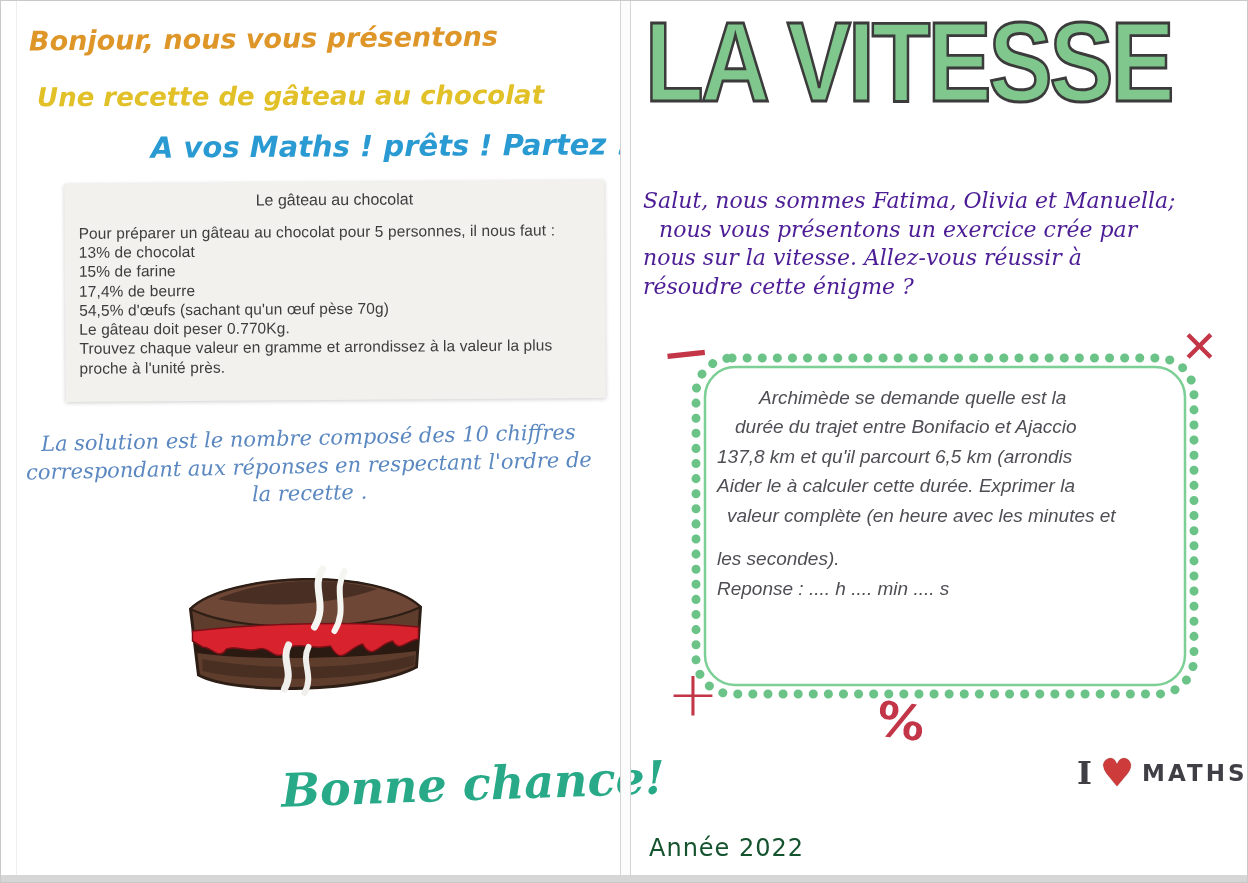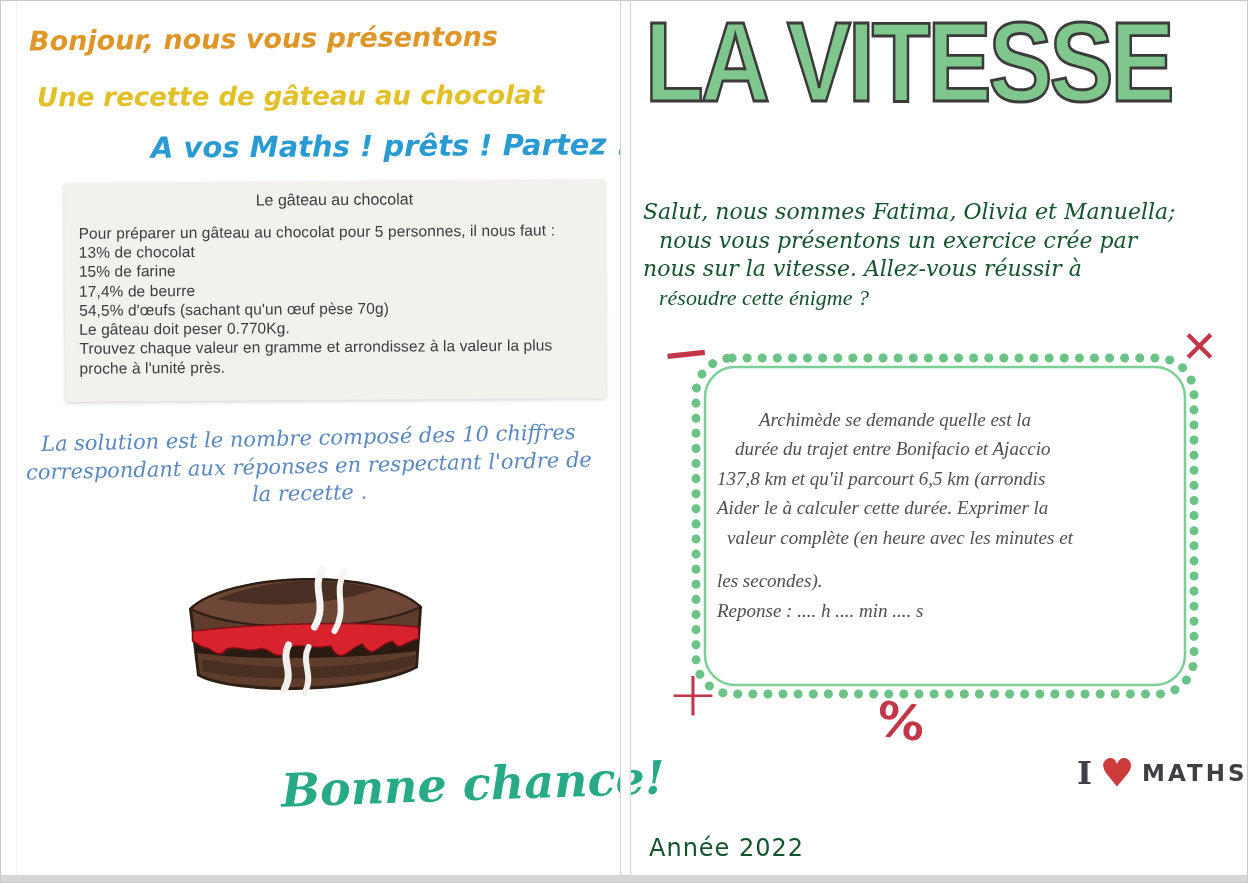--- a/index.html
+++ b/index.html
@@ -37,35 +37,35 @@
   .sig-green{color:#35ad4e;}
   .sig-yellow{color:#ece41e;}
 
   .goodluck{position:absolute;left:280px;top:756px;font-size:46px;color:#28a987;font-style:italic;
             font-weight:bold;font-family:"DejaVu Serif",serif;transform:rotate(-2deg);white-space:nowrap;}
 
   
   .vtitle{position:absolute;left:16px;top:-4px;font-weight:bold;font-size:96px;letter-spacing:-3px;
           color:#80c78d;-webkit-text-stroke:2.5px #3b3b3b;transform:scaleY(1.18);transform-origin:top left;
           white-space:nowrap;font-family:"Liberation Sans",sans-serif;}
-  .intro{position:absolute;left:14px;top:197px;color:#14532d;font-size:22px;font-style:italic;
+  .intro{position:absolute;left:14px;top:186px;color:#4c1d95;font-size:22px;font-style:italic;
          font-family:"DejaVu Serif",serif;line-height:1.3;white-space:nowrap;}
   .intro .i1{margin-left:16px;}
-  .intro .i3{margin-left:16px;font-family:Liberation Serif, serif;}
+  .intro .i3{margin-left:0;}
 
   .mark{position:absolute;color:#c23648;font-family:"DejaVu Sans",sans-serif;line-height:1;}
   .minus{left:36px;top:330px;font-size:42px;font-weight:bold;transform:rotate(-6deg);}
   .xmark{left:552px;top:324px;font-size:44px;font-weight:300;}
   .plus{left:38px;top:662px;font-size:62px;font-weight:200;}
   .pct{left:248px;top:696px;font-size:48px;font-weight:bold;transform:rotate(8deg);}
 
   .exbox{position:absolute;left:58px;top:348px;width:516px;height:354px;}
   .scallop{position:absolute;left:0;top:0;}
   .exlines{position:absolute;left:30px;top:34px;right:24px;font-size:19px;font-style:italic;
-           font-family:Liberation Serif, serif;color:#4e4e55;line-height:1.55;white-space:nowrap;margin-top:22px;}
+           font-family:Liberation Sans, sans-serif;color:#4e4e55;line-height:1.55;white-space:nowrap;}
   .exl0{padding-left:42px;}
   .exl1{padding-left:18px;}
   .exl6{padding-left:10px;}
   .exl7{margin-top:14px;}
 
   .iheart{position:absolute;left:448px;top:750px;color:#3f3f45;font-family:"DejaVu Sans",sans-serif;}
   .ihrow{display:flex;align-items:center;gap:8px;}
   .ih-i{font-size:32px;font-weight:bold;font-family:"DejaVu Serif",serif;}
   .heart{color:#cd3b3b;font-size:38px;text-shadow:0 0 1px #7a1016;}
   .ih-maths{font-size:23px;font-weight:bold;letter-spacing:3px;text-align:right;}

